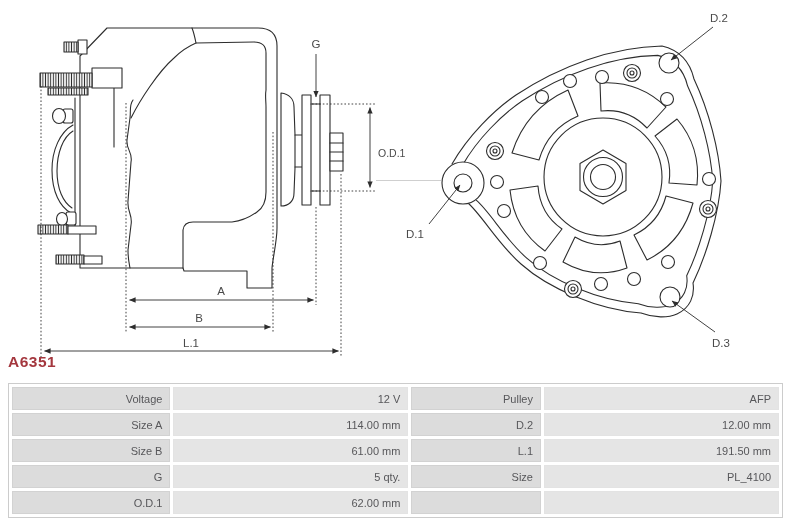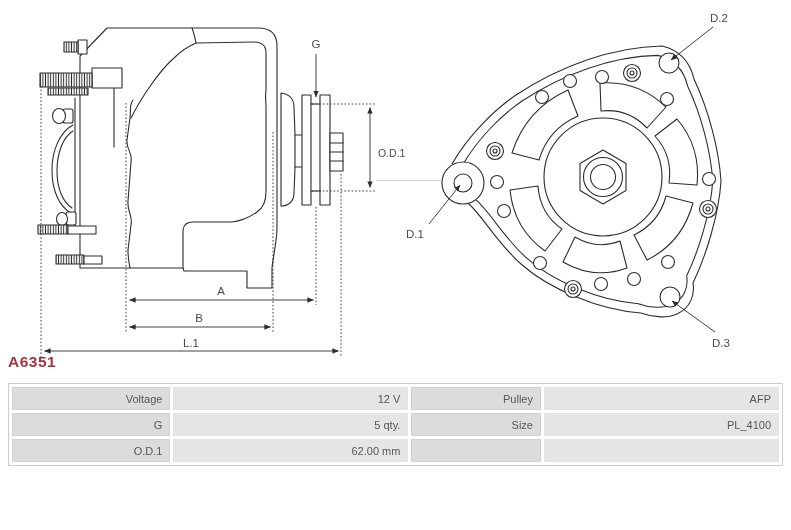--- a/index.html
+++ b/index.html
@@ -173,20 +173,32 @@
       <col style="width:31%">
   </colgroup>
   <tbody>
     <tr>
       <td class="lbl">Voltage</td>
       <td class="val">12 V</td>
       <td class="lbl">Pulley</td>
       <td class="val">AFP</td>
     </tr>
     <tr>
+      <td class="lbl">Size A</td>
+      <td class="val">114.00 mm</td>
+      <td class="lbl">D.2</td>
+      <td class="val">12.00 mm</td>
+    </tr>
+    <tr>
+      <td class="lbl">Size B</td>
+      <td class="val">61.00 mm</td>
+      <td class="lbl">L.1</td>
+      <td class="val">191.50 mm</td>
+    </tr>
+    <tr>
       <td class="lbl">G</td>
       <td class="val">5 qty.</td>
       <td class="lbl">Size</td>
       <td class="val">PL_4100</td>
     </tr>
     <tr>
       <td class="lbl">O.D.1</td>
       <td class="val">62.00 mm</td>
       <td class="lbl"></td>
       <td class="val"></td>

